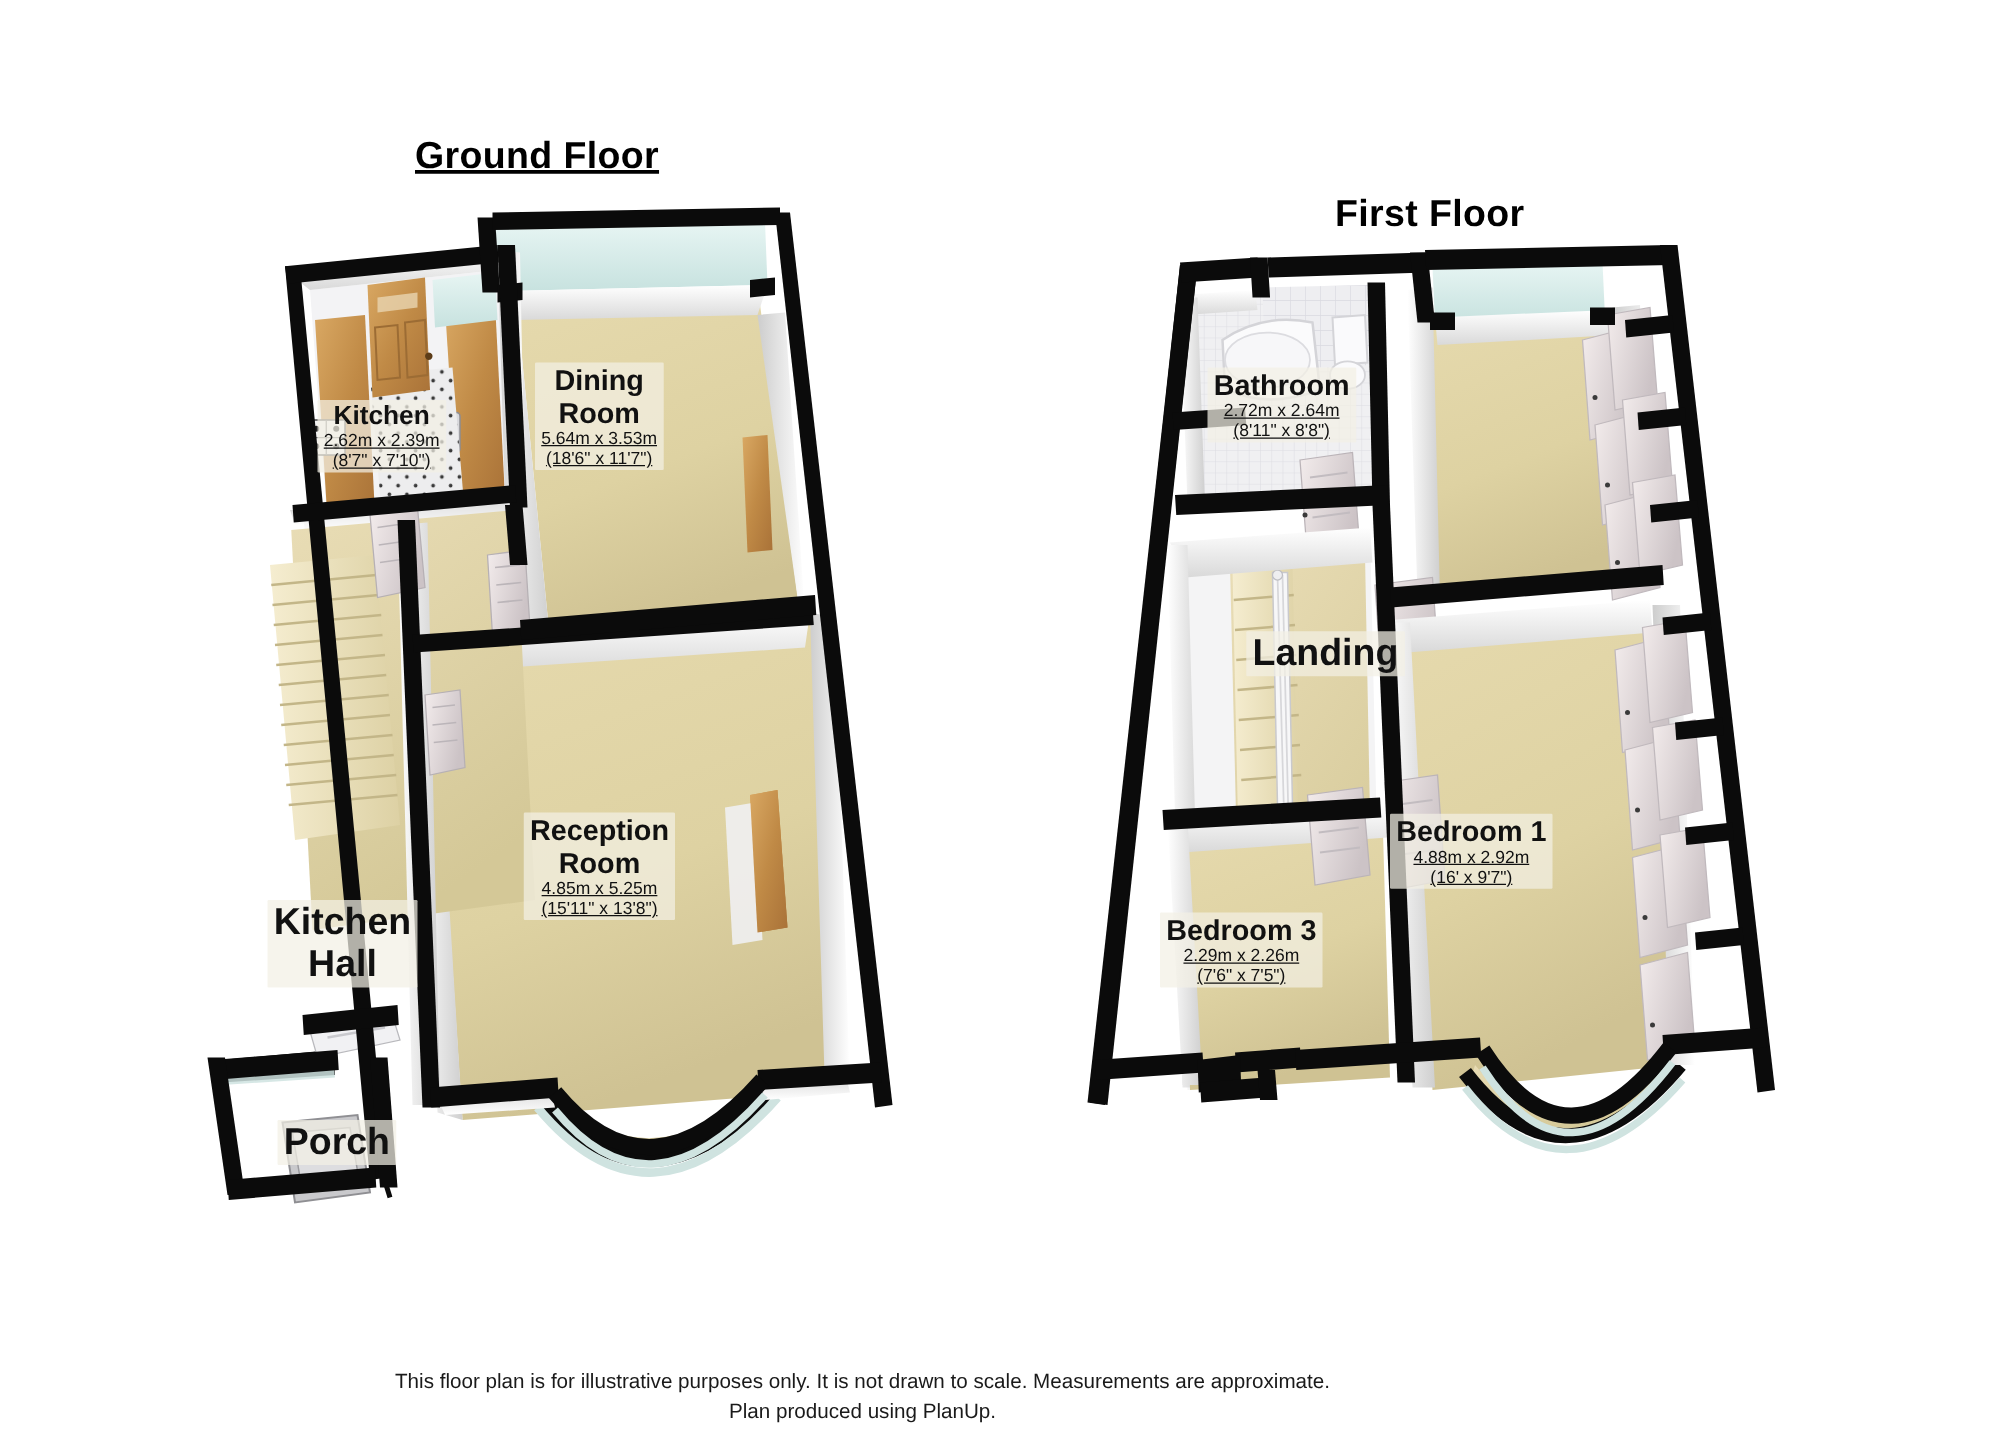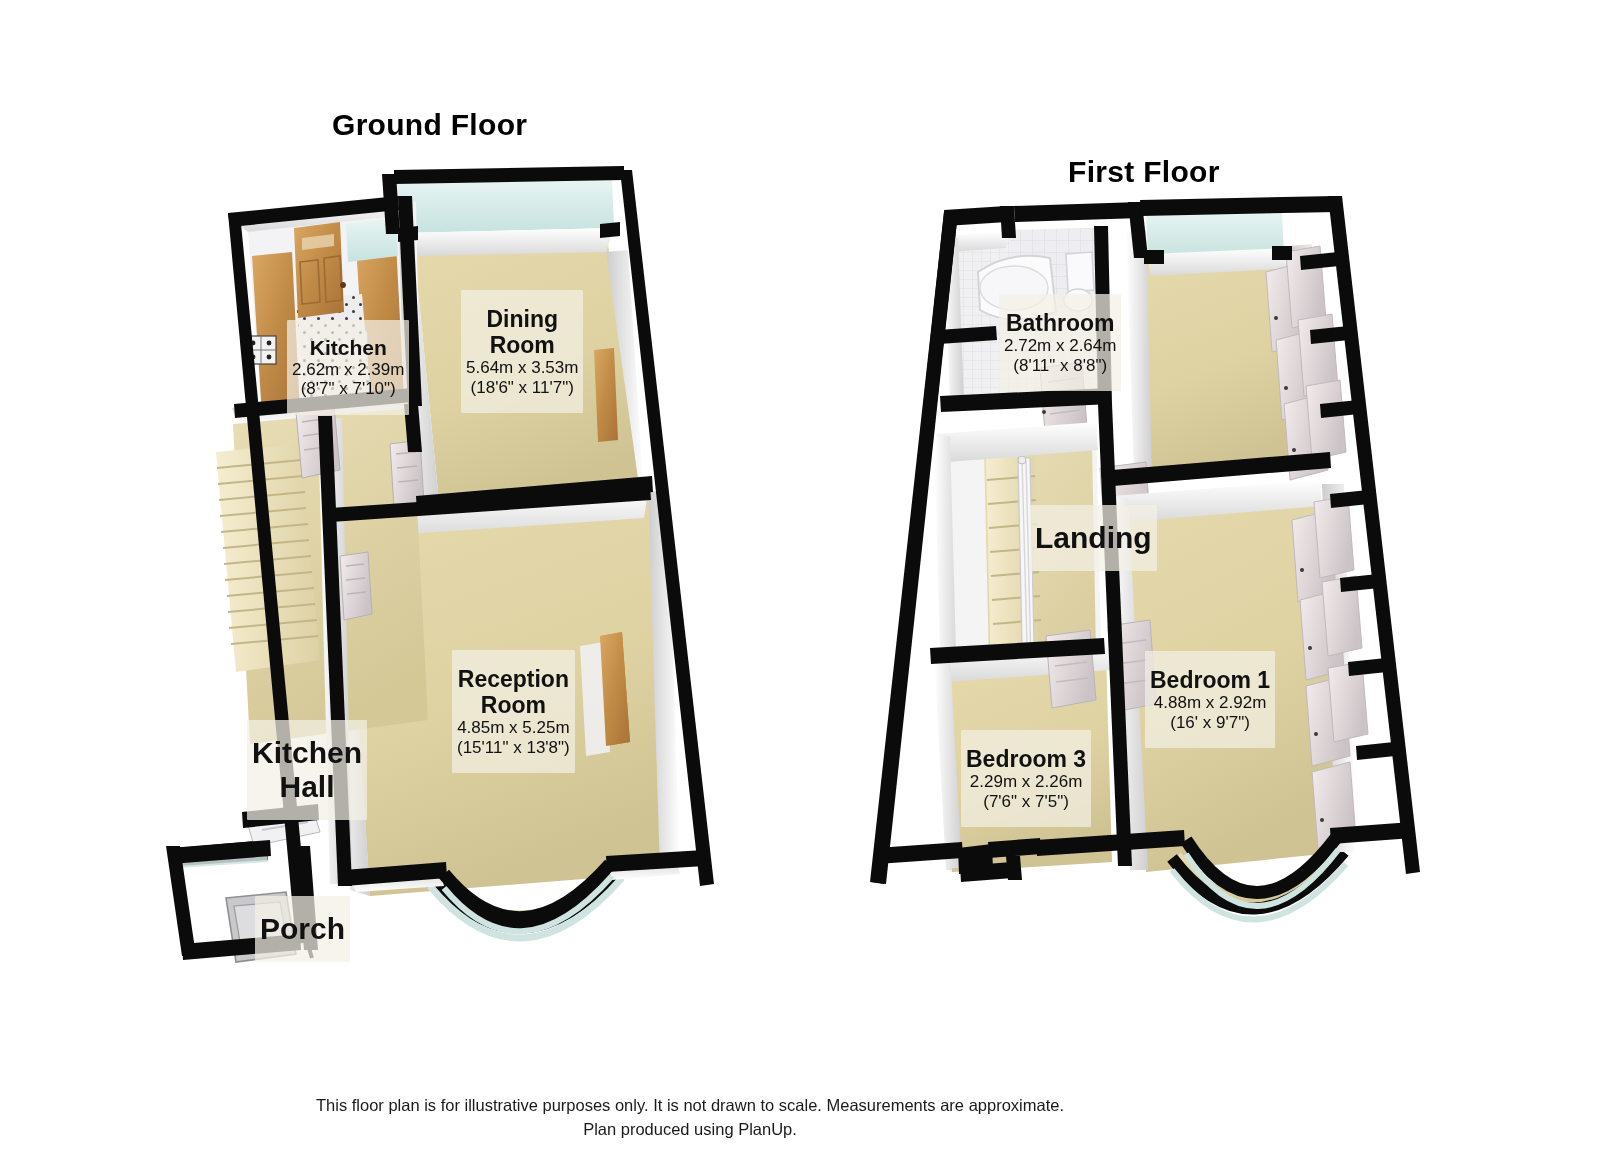--- a/index.html
+++ b/index.html
@@ -26,44 +26,44 @@
     height: 1163px;
   }
   .floor-title {
     position: absolute;
     font-size: 30px;
     font-weight: bold;
     color: #000000;
     letter-spacing: 0.3px;
     white-space: nowrap;
   }
-  #ground-floor-title { left: 332px; top: 108px; }
+  #ground-floor-title { left: 332px; top: 108px; text-decoration: underline; }
   #first-floor-title  { left: 1068px; top: 155px; }
 
   .room-label {
     position: absolute;
     text-align: center;
     color: #111111;
     background: rgba(242,240,228,0.72);
-    padding: 16px 5px;
+    padding: 1px 5px;
     line-height: 1.14;
     white-space: nowrap;
     border-radius: 1px;
-    margin-left: 33px;
   }
   .room-label .rl-name {
     font-size: 23px;
     font-weight: bold;
     display: block;
   }
   .room-label .rl-name.small { font-size: 21px; }
   .room-label .rl-dim {
-    font-size: 17px;
+    font-size: 14px;
     font-weight: normal;
     display: block;
+    text-decoration: underline;
   }
   .room-label.name-only .rl-name { font-size: 30px; }
 
   .footer {
     position: absolute;
     left: 0;
     width: 1380px;
     text-align: center;
     font-size: 16.5px;
     color: #1a1a1a;

